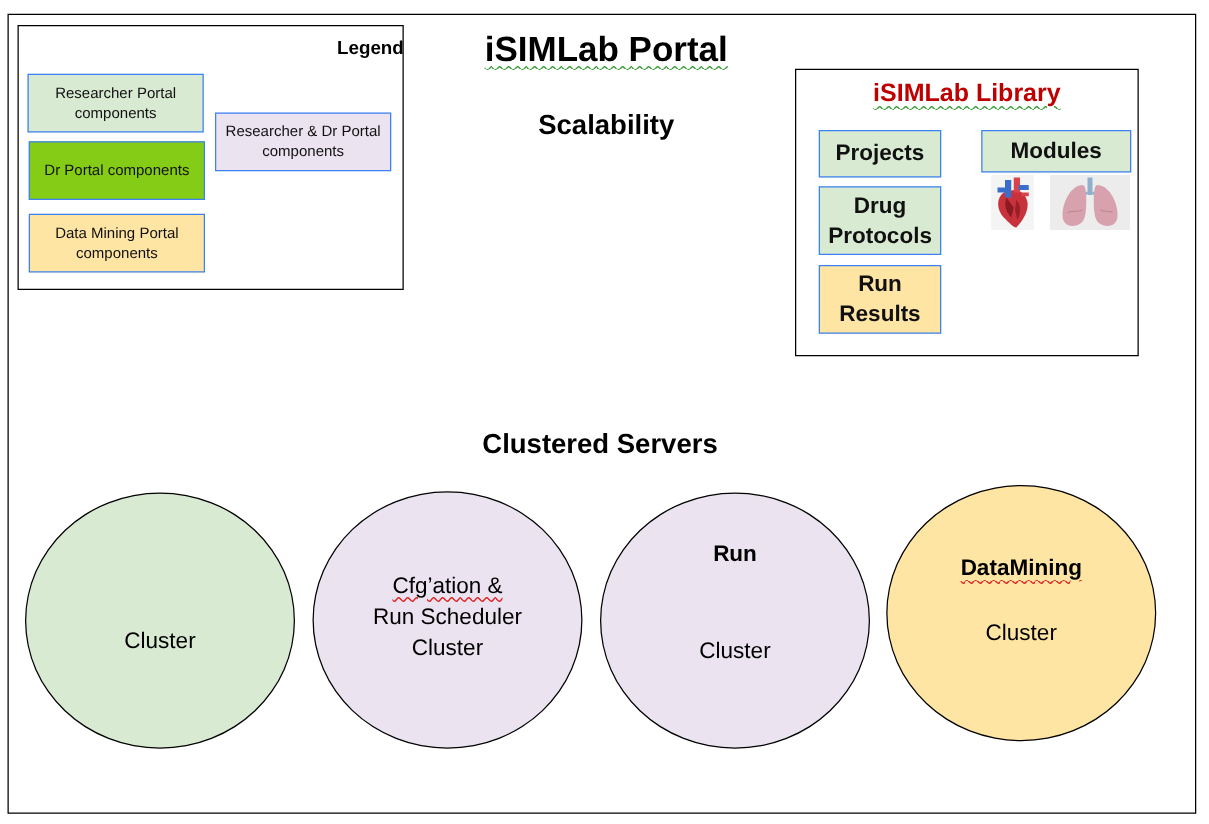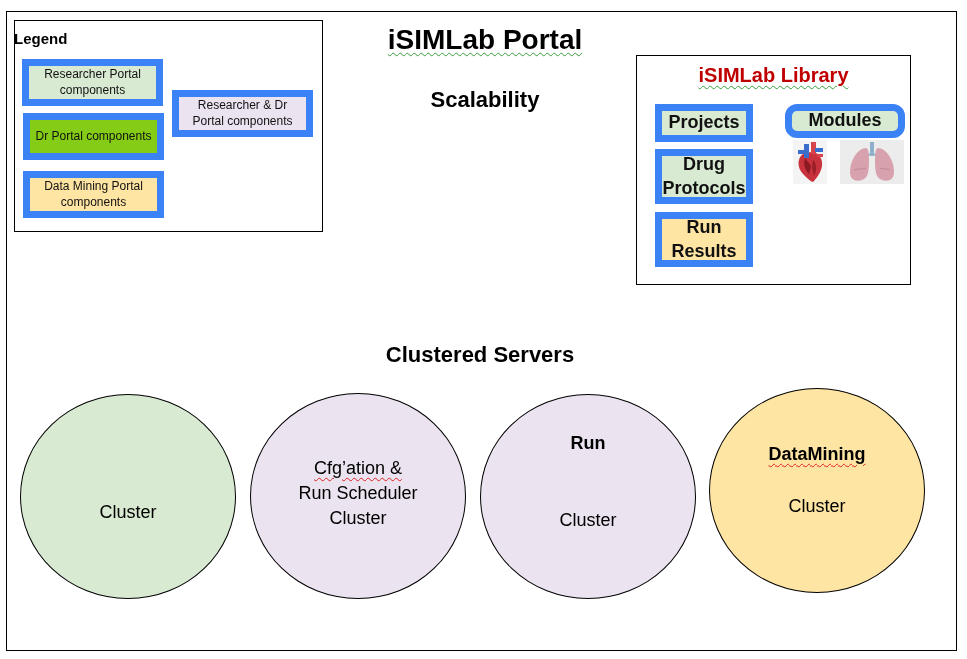--- a/index.html
+++ b/index.html
@@ -2,24 +2,24 @@
 <html><head>
   <meta charset="utf-8">
   <style>
     * { box-sizing: border-box; margin: 0; padding: 0; }
     html, body { width: 967px; height: 659px; background: #ffffff; overflow: hidden; }
     body { position: relative; font-family: "Liberation Sans", "DejaVu Sans", sans-serif; color: #000; }
 
     .frame { position: absolute; left: 6px; top: 11px; width: 951px; height: 640px; border: 1.5px solid #000; background: #fff; }
 
     .box { position: absolute; border: 1px solid #000; background: #fff; }
-    .tile { position: absolute; border: 7px solid #3b82f6; display: flex; align-items: center; justify-content: center; text-align: center; line-height: 1.3; }
+    .tile { position: absolute; border: 1px solid #3b82f6; display: flex; align-items: center; justify-content: center; text-align: center; line-height: 1.3; }
 
     .legend { left: 14px; top: 20px; width: 309px; height: 212px; }
-    .legend-title { position: absolute; left: 14px; top: 30px; width: 309px; text-align: left; font-weight: bold; font-size: 15px; }
+    .legend-title { position: absolute; left: 14px; top: 30px; width: 309px; text-align: right; font-weight: bold; font-size: 15px; }
     .legend-item { font-size: 12px; color: #111; padding: 2px 4px; }
 
     .green { background: #d9ead3; }
     .blue { background: #84cc16; }
     .yellow { background: #ffe5a3; }
     .lavender { background: #ebe3f0; }
 
     .main-title { position: absolute; left: 360px; top: 24px; width: 250px; text-align: center; font-weight: bold; font-size: 28px; }
     .subtitle { position: absolute; left: 360px; top: 87px; width: 250px; text-align: center; font-weight: bold; font-size: 22px; }
     .section-title { position: absolute; left: 330px; top: 342px; width: 300px; text-align: center; font-weight: bold; font-size: 22px; }
@@ -50,21 +50,21 @@
 <div class="tile legend-item lavender" style="left:172px;top:90px;width:141px;height:47px;">Researcher &amp; Dr Portal components</div>
 
 <div class="main-title"><span class="squiggle-green">iSIMLab Portal</span></div>
 <div class="subtitle">Scalability</div>
 
 <div class="box library"></div>
 <div class="library-title"><span class="squiggle-green">iSIMLab Library</span></div>
 <div class="tile lib-tile green" style="left:655px;top:104px;width:98px;height:38px;">Projects</div>
 <div class="tile lib-tile green" style="left:655px;top:149px;width:98px;height:55px;padding:0 10px;">Drug Protocols</div>
 <div class="tile lib-tile yellow" style="left:655px;top:212px;width:98px;height:55px;padding:0 8px;">Run Results</div>
-<div class="tile lib-tile green" style="left:785px;top:104px;width:120px;height:34px;border-radius:12px;">Modules</div>
+<div class="tile lib-tile green" style="left:785px;top:104px;width:120px;height:34px;">Modules</div>
 
 <div class="organ" style="left:793px;top:140px;width:34px;height:44px;background:#f4f4f4;">
   <svg width="34" height="44" viewBox="0 0 34 44">
     <path d="M10 14 C4 18 4 28 10 34 C14 38 18 42 20 42 C24 38 30 30 29 22 C28 16 24 12 18 12 Z" fill="#c8323c"></path>
     <path d="M12 18 C10 24 12 30 16 34 L18 26 Z" fill="#8c1a22"></path>
     <path d="M20 20 C24 24 24 30 21 36 L19 28 Z" fill="#9a2028"></path>
     <rect x="11" y="4" width="5" height="14" fill="#3a6ecc"></rect>
     <rect x="18" y="2" width="5" height="12" fill="#d8444c"></rect>
     <rect x="22" y="8" width="8" height="4" fill="#3a6ecc"></rect>
     <rect x="5" y="10" width="8" height="4" fill="#3a6ecc"></rect>

